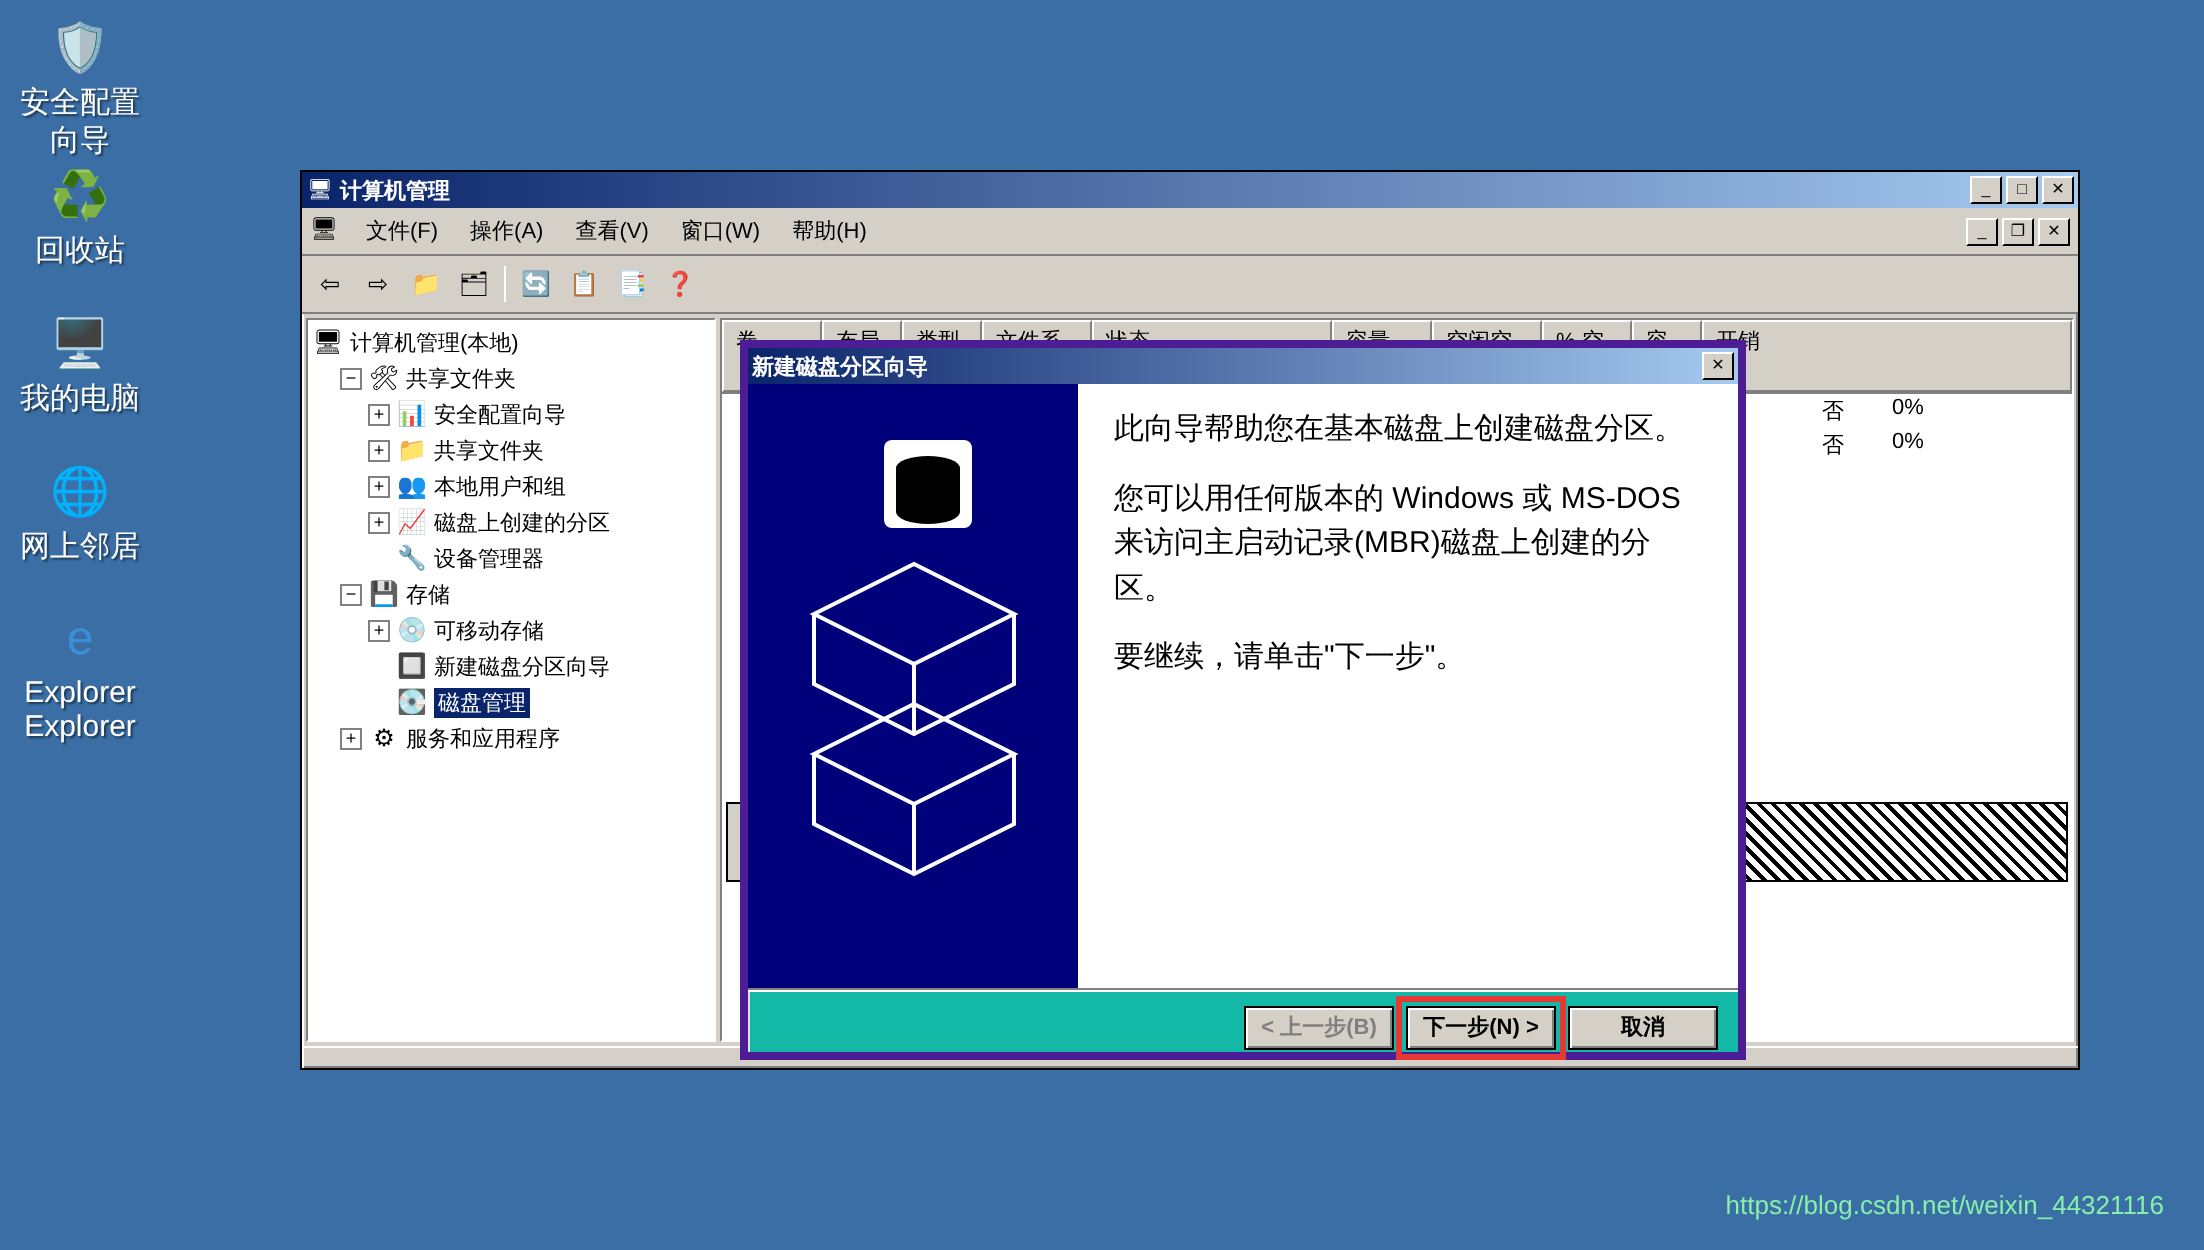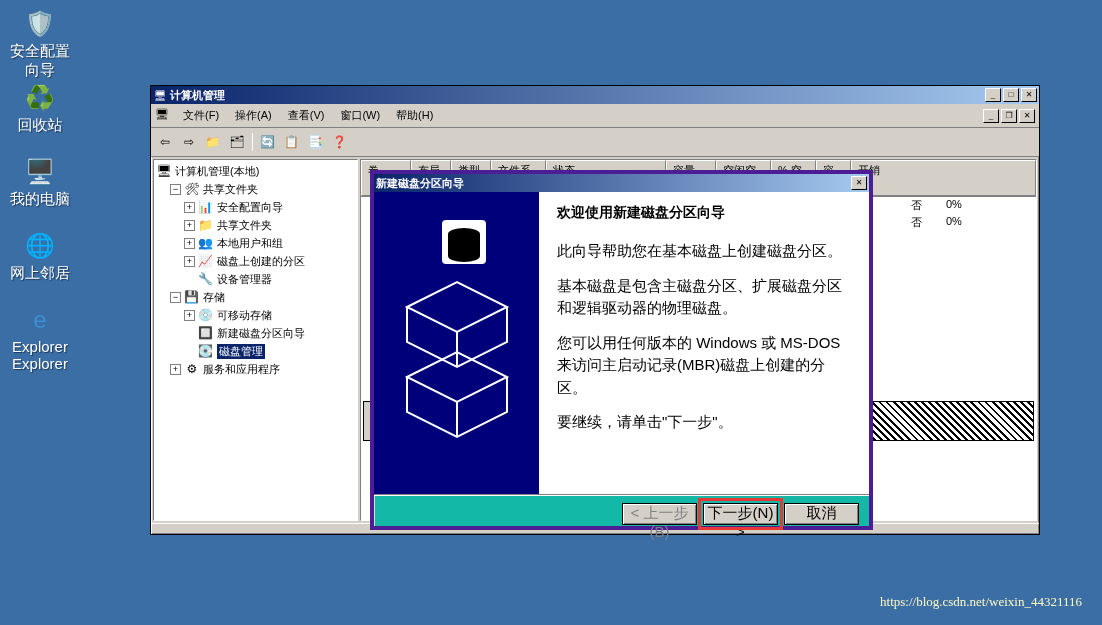--- a/index.html
+++ b/index.html
@@ -51,25 +51,25 @@
 
 .wizard { position: absolute; left: 370px; top: 170px; width: 503px; height: 360px; background: #14b8a6; border: 4px solid #4c1d95; box-shadow: inset 1px 1px 0 #dfdfdf; z-index: 10; }
 .wizard .titlebar { background: linear-gradient(to right, #0a246a, #a6caf0); }
 .wizard-body { display: flex; height: 302px; }
 .wizard-side { width: 165px; background: #00007b; position: relative; display: flex; align-items: flex-start; justify-content: center; padding-top: 20px; }
 .wizard-side svg { filter: drop-shadow(0 0 0 transparent); }
 .wizard-main { flex: 1; padding: 12px 18px; background: #ffffff; }
 .wizard-main h2 { font-size: 14px; font-weight: bold; margin-bottom: 18px; }
 .wizard-main p { font-size: 15px; line-height: 1.5; margin-bottom: 12px; }
 .wizard-buttons { height: 38px; border-top: 1px solid #808080; box-shadow: inset 0 1px 0 #fff; display: flex; align-items: center; justify-content: flex-end; padding: 0 10px; gap: 6px; }
-.wbtn { width: 75px; height: 22px; background: #d4d0c8; border: 1px solid #000; box-shadow: inset 1px 1px 0 #fff, inset -1px -1px 0 #808080; font-size: 15px; cursor: pointer; }
+.wbtn { width: 75px; height: 22px; background: #d4d0c8; border: 1px solid #000; box-shadow: inset 1px 1px 0 #fff, inset -1px -1px 0 #808080; font-size: 11px; cursor: pointer; font-weight: bold; }
 .wbtn:disabled { color: #808080; cursor: default; }
 .wbtn.highlighted { outline: 3px solid #e53935; outline-offset: 2px; }
 
-.watermark { position: absolute; bottom: 15px; right: 20px; color: #fef9c3; font-size: 13px; font-family: Liberation Serif, serif; }
+.watermark { position: absolute; bottom: 15px; right: 20px; color: #86efac; font-size: 13px; font-family: Liberation Sans, sans-serif; }
 </style>
 </head>
 <body>
 
 <div class="desktop-icon" style="top:8px">
   <div class="ico">🛡️</div>
   <div class="lbl">安全配置向导</div>
 </div>
 <div class="desktop-icon" style="top:82px">
   <div class="ico">♻️</div>
@@ -242,23 +242,21 @@
         <g transform="translate(55,8)">
           <rect x="0" y="0" width="44" height="44" rx="4" fill="#fff"></rect>
           <ellipse cx="22" cy="14" rx="16" ry="6" fill="#000"></ellipse>
           <path d="M6 14 L6 28 A16 6 0 0 0 38 28 L38 14" fill="#000"></path>
           <ellipse cx="22" cy="26" rx="16" ry="6" fill="#000"></ellipse>
           <path d="M6 26 L6 36 A16 6 0 0 0 38 36 L38 26" fill="#000"></path>
         </g>
       </svg>
     </div>
     <div class="wizard-main">
-      <h2>欢迎使用新建磁盘分区向导</h2>
       <p>此向导帮助您在基本磁盘上创建磁盘分区。</p>
-      <p>基本磁盘是包含主磁盘分区、扩展磁盘分区和逻辑驱动器的物理磁盘。</p>
       <p>您可以用任何版本的 Windows 或 MS-DOS 来访问主启动记录(MBR)磁盘上创建的分区。</p>
       <p>要继续，请单击"下一步"。</p>
     </div>
   </div>
   <div class="wizard-buttons">
     <button class="wbtn" disabled="">&lt; 上一步(B)</button>
     <button class="wbtn highlighted">下一步(N) &gt;</button>
     <button class="wbtn">取消</button>
   </div>
 </div>

